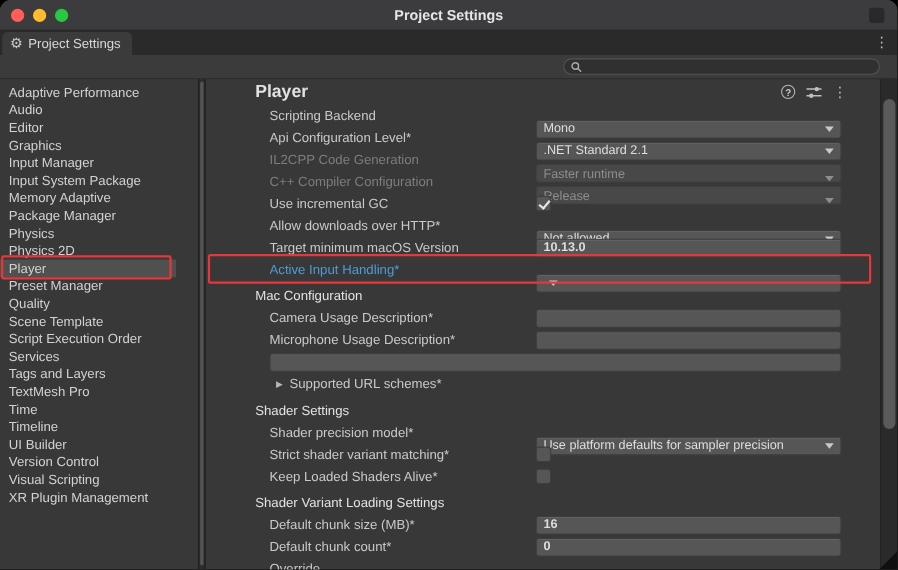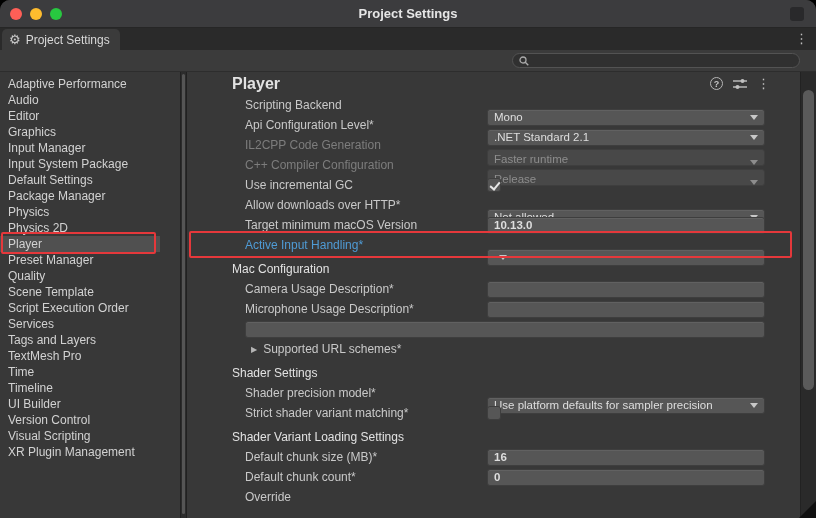--- a/index.html
+++ b/index.html
@@ -137,21 +137,21 @@
 
   <div class="content">
 
     <div class="sidebar">
       <div class="side-item">Adaptive Performance</div>
       <div class="side-item">Audio</div>
       <div class="side-item">Editor</div>
       <div class="side-item">Graphics</div>
       <div class="side-item">Input Manager</div>
       <div class="side-item">Input System Package</div>
-      <div class="side-item">Default Settings</div>
+      <div class="side-item">Memory Adaptive</div>
       <div class="side-item">Package Manager</div>
       <div class="side-item">Physics</div>
       <div class="side-item">Physics 2D</div>
       <div class="side-item selected">Player</div>
       <div class="side-item">Preset Manager</div>
       <div class="side-item">Quality</div>
       <div class="side-item">Scene Template</div>
       <div class="side-item">Script Execution Order</div>
       <div class="side-item">Services</div>
       <div class="side-item">Tags and Layers</div>
@@ -271,20 +271,24 @@
             <span class="dd-value">Use platform defaults for sampler precision</span>
             <span class="dd-arrow"></span>
           </div>
         </div>
 
         <div class="row">
           <div class="label">Strict shader variant matching*</div>
           <div class="checkbox" data-checked="false"></div>
         </div>
 
+        <div class="row">
+          <div class="label">Keep Loaded Shaders Alive*</div>
+          <div class="checkbox" data-checked="false"></div>
+        </div>
 
         <div class="section-header">Shader Variant Loading Settings</div>
 
         <div class="row">
           <div class="label">Default chunk size (MB)*</div>
           <input class="control textfield" value="16" style="">
         </div>
 
         <div class="row">
           <div class="label">Default chunk count*</div>

